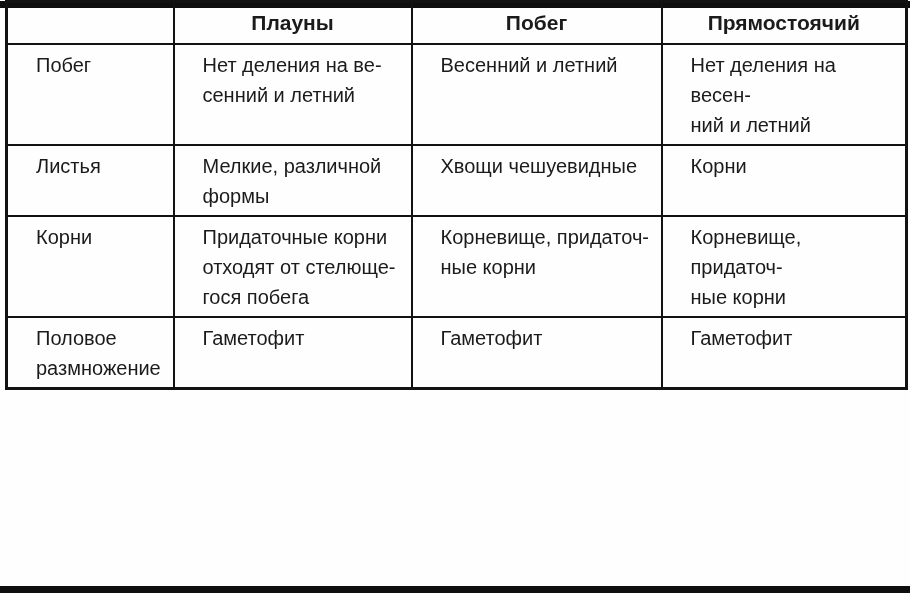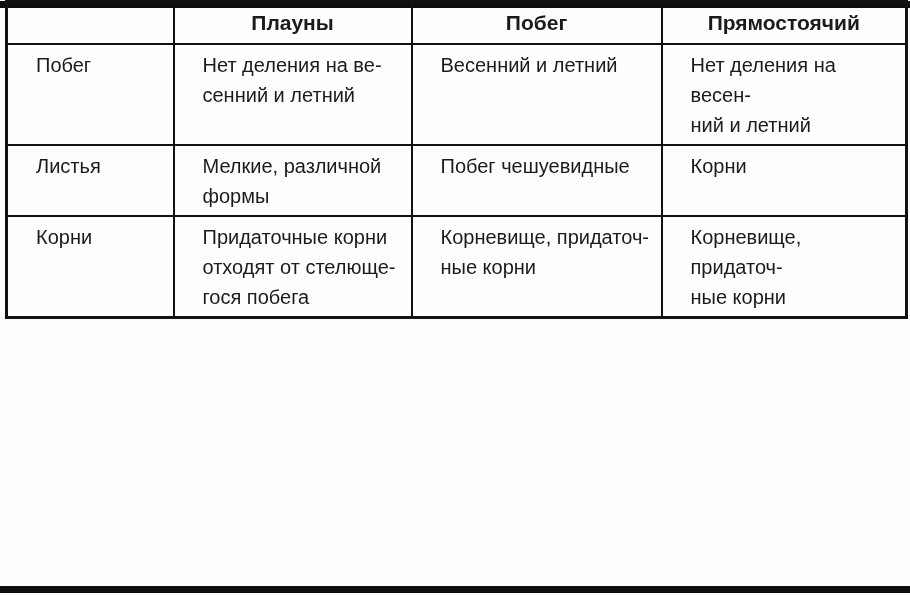--- a/index.html
+++ b/index.html
@@ -93,35 +93,42 @@
       <td>Весенний и летний</td>
       <td>Нет деления на весен-
 ний и летний</td>
     </tr>
 
 
     <tr class="r2">
       <td>Листья</td>
       <td>Мелкие, различной
 формы</td>
-      <td>Побег чешуевидные</td>
+      <td>Хвощи чешуевидные</td>
       <td>Корни</td>
     </tr>
 
     <tr class="r3">
       <td>Корни</td>
       <td>Придаточные корни
 отходят от стелюще-
 гося побега</td>
       <td>Корневище, придаточ-
 ные корни</td>
       <td>Корневище, придаточ-
 ные корни</td>
     </tr>
 
 
 
+    <tr class="r6">
+      <td>Половое
+размножение</td>
+      <td>Гаметофит</td>
+      <td>Гаметофит</td>
+      <td>Гаметофит</td>
+    </tr>
   </tbody>
     </table>
 
   <div class="rule bottom"></div>
 
 </div>
 
 </body></html>

